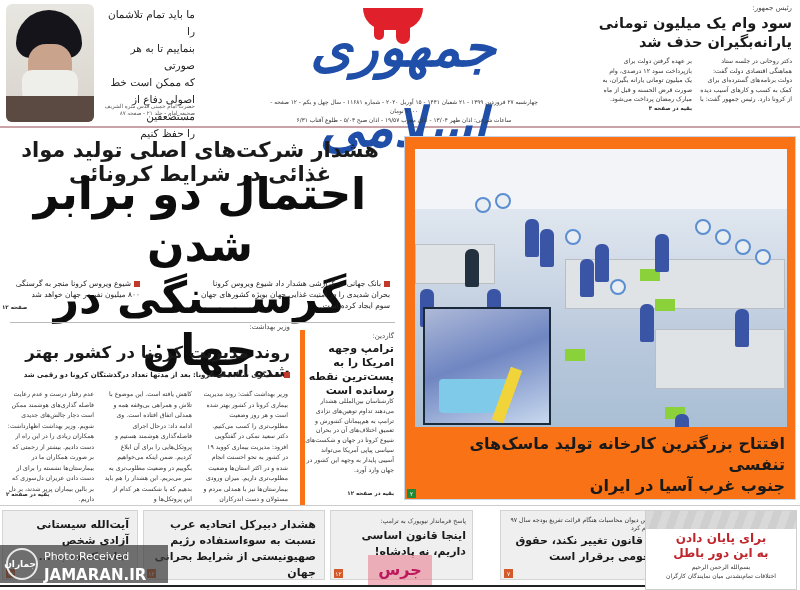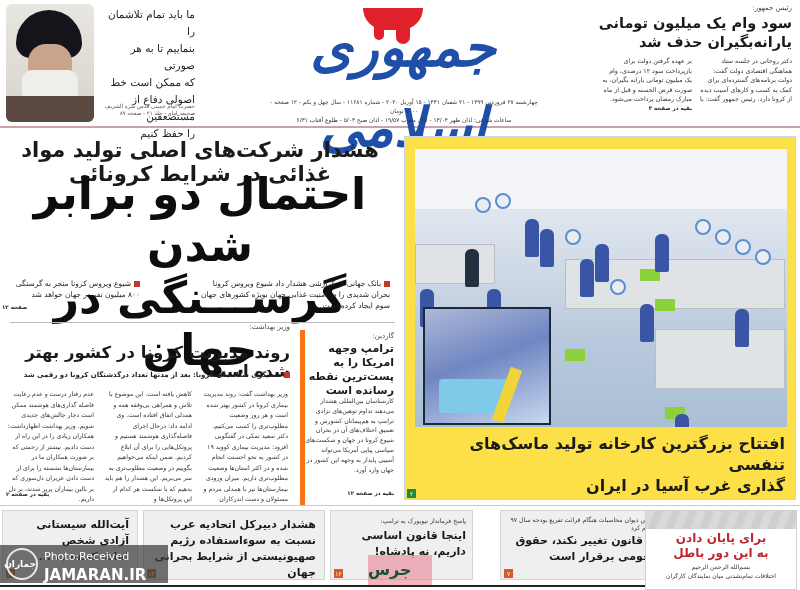--- a/index.html
+++ b/index.html
@@ -34,21 +34,21 @@
   .health-kicker { left: 10px; top: 323px; width: 280px; text-align: right; font-size: 7px; color: #444; }
   .health-title { left: 10px; top: 343px; width: 280px; text-align: right; font-size: 16.5px; font-weight: bold; color: #1a1a1a; }
   .health-sub { left: 10px; top: 371px; width: 280px; text-align: right; font-size: 7px; font-weight: bold; color: #222; }
   .body-col { top: 389px; width: 88px; text-align: right; font-size: 6.2px; line-height: 10.5px; color: #333; }
   
   .g-box { left: 300px; top: 330px; width: 100px; height: 175px; border-left: 5px solid #f97316; }
   .g-kicker { right: 6px; top: 2px; font-size: 7px; color: #444; }
   .g-title { right: 6px; top: 12px; width: 90px; text-align: right; font-size: 11px; line-height: 14px; font-weight: bold; }
   .g-body { right: 6px; top: 66px; width: 90px; text-align: right; font-size: 6.2px; line-height: 9.8px; color: #333; }
   
-  .photo-box { left: 404px; top: 136px; width: 392px; height: 364px; background: #fde047; border: 1px solid #c6d4ea; }
+  .photo-box { left: 404px; top: 136px; width: 392px; height: 364px; background: #f97316; border: 1px solid #c6d4ea; }
   .photo { position:absolute; left: 10px; top: 12px; width: 372px; height: 278px; background: linear-gradient(180deg,#eef2f7 0%,#d6dfea 35%,#b9c8dc 70%,#a9bfd4 100%); overflow:hidden; }
   .photo .wall { position:absolute; left:0; top:0; width:372px; height:60px; background:#f2f4f7; }
   .photo .worker { position:absolute; width:14px; height:38px; background:#3a55a6; border-radius:6px 6px 2px 2px; }
   .photo .roll { position:absolute; width:16px; height:16px; border-radius:50%; background:#e9eef3; border:2px solid #5a8ed0; }
   .photo .bin { position:absolute; width:20px; height:12px; background:#8bd13a; }
   .photo .machine { position:absolute; background:#dfe3e6; border:1px solid #b8bec4; }
   .inset { position:absolute; left:8px; top:158px; width:128px; height:118px; border:2px solid #1b2a3a; background: linear-gradient(160deg,#aeb9d8 0%,#6f86c2 45%,#c8d8ee 100%); }
   .inset .mask { position:absolute; left:14px; top:70px; width:70px; height:34px; background:#7ecae8; border-radius:4px; }
   .inset .yellow { position:absolute; left:76px; top:58px; width:12px; height:56px; background:#f1d43a; transform: rotate(20deg); }
   .photo-caption { position:absolute; right: 10px; top: 296px; width: 370px; text-align: right; font-size: 16px; line-height: 21px; font-weight: bold; color: #1a1a1a; }
@@ -62,21 +62,21 @@
   .editorial .pattern { position:absolute; left:0; top:0; width:150px; height:18px; background: repeating-linear-gradient(110deg,#d9d9d9 0 8px,#cfcfcf 8px 16px); }
   .editorial .ed-title { position:absolute; right:0; top:20px; width:150px; text-align:center; font-size: 12px; line-height: 15px; font-weight: bold; color: #c0272d; }
   .editorial .ed-bism { position:absolute; right:0; top:52px; width:150px; text-align:center; font-size: 6px; color:#333; }
   .editorial .ed-line { position:absolute; right:0; top:61px; width:150px; text-align:center; font-size: 6px; color:#333; }
   .bottom-black { left: 0; top: 585px; width: 645px; height: 2px; background: #222; }
   
   .wm-jamaran { left: 0; top: 545px; width: 168px; height: 38px; background: rgba(60,60,60,0.72); text-decoration: underline; }
   .wm-logo { position:absolute; left:6px; top:3px; width:32px; height:32px; border:2px solid #e8e8e8; border-radius:50%; color:#fff; font-size:9px; line-height:28px; text-align:center; font-weight:bold; }
   .wm-text1 { position:absolute; left:44px; top:5px; font-size: 11px; color:#fff; direction: ltr; }
   .wm-text2 { position:absolute; left:44px; top:21px; font-size: 15px; color:#fff; direction: ltr; font-weight: bold; }
-  .wm-jaras { left: 368px; top: 555px; width: 64px; height: 30px; background: rgba(232,120,140,0.55); color:#14532d; font-size: 16px; font-weight: bold; text-align: left; line-height: 30px; }
+  .wm-jaras { left: 368px; top: 555px; width: 64px; height: 30px; background: rgba(232,120,140,0.55); color:#be185d; font-size: 16px; font-weight: bold; text-align: center; line-height: 30px; }
 </style>
 </head>
 <body>
 
 <div class="abs masthead"></div>
 <div class="abs portrait">
   <div class="turban"></div>
   <div class="face"></div>
   <div class="beard"></div>
   <div class="robe"></div>
@@ -172,21 +172,21 @@
     <div class="worker" style="left:240px; top:85px;"></div>
     <div class="worker" style="left:320px; top:160px;"></div>
     <div class="worker" style="left:260px; top:265px;"></div>
     <div class="inset">
       <div class="mask"></div>
       <div class="yellow"></div>
     </div>
   </div>
   <div class="photo-caption">
     <div>افتتاح بزرگترین کارخانه تولید ماسک‌های تنفسی</div>
-    <div>گذاری غرب آسیا در ایران</div>
+    <div>جنوب غرب آسیا در ایران</div>
   </div>
   <div class="abs page-badge" style="left:2px; top:352px; background:#1f8a3a;">۲</div>
 </div>
 
 <div class="abs bottom-rule"></div>
 
 <div class="abs teaser" style="left:478px; width:162px;margin-left:22px;">
   <div class="abs t-kicker" style="right:6px; top:5px; width:150px;">رئیس دیوان محاسبات هنگام قرائت تفریغ بودجه سال ۹۷ اعلام کرد</div>
   <div class="abs t-title" style="right:6px; top:22px; width:150px;">تا قانون تغییر نکند، حقوق نجومی برقرار است</div>
   <div class="abs page-badge" style="left:3px; top:58px; background:#d35a2a;">۷</div>

